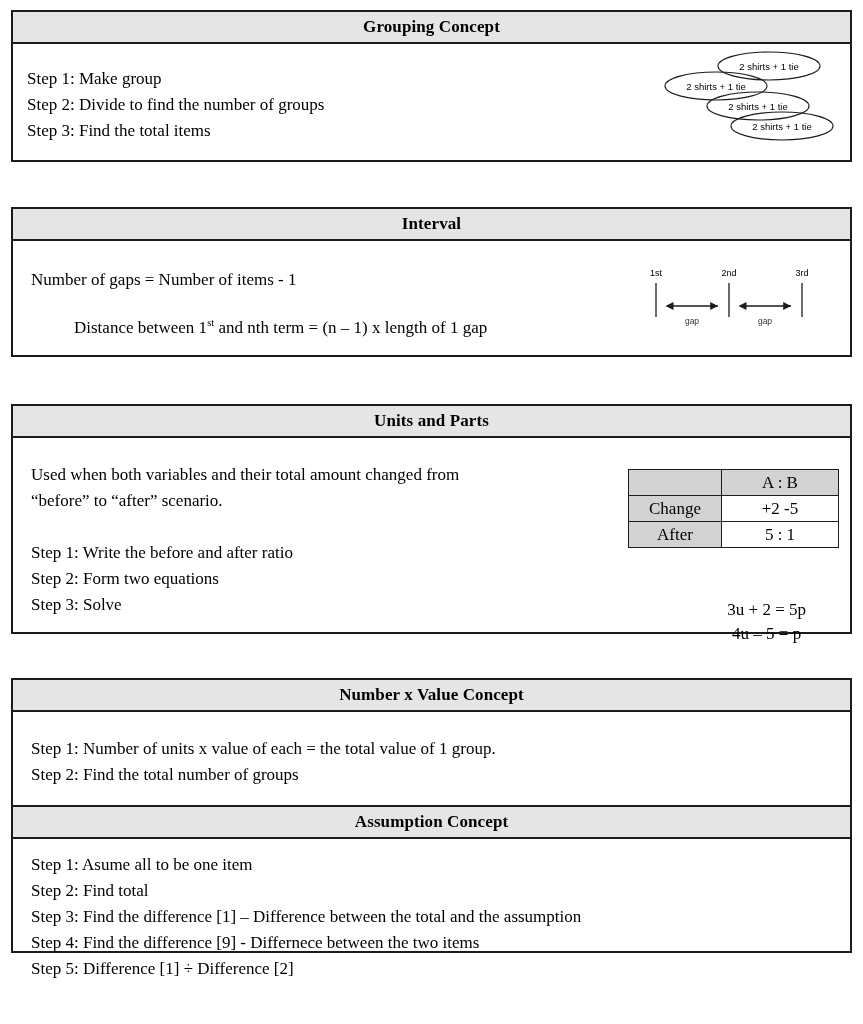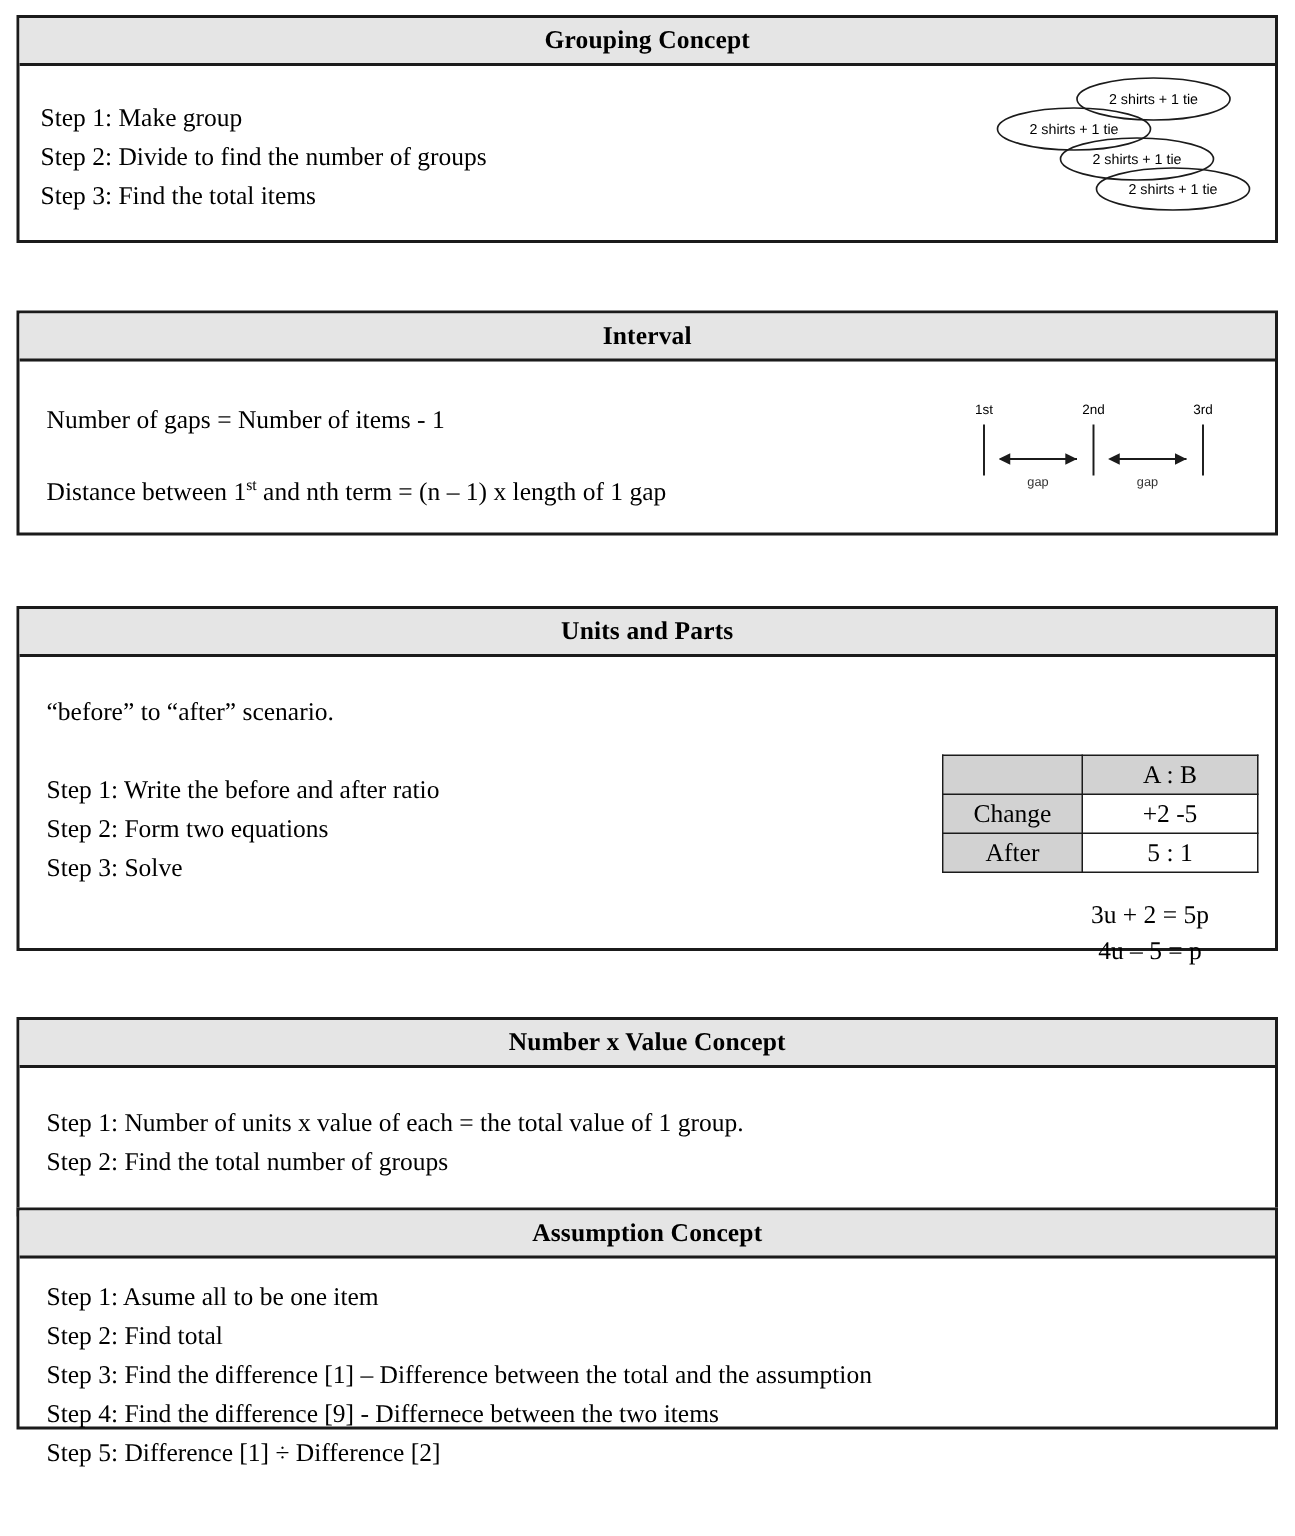--- a/index.html
+++ b/index.html
@@ -94,21 +94,20 @@
     top: 24px;
     width: 600px;
   }
   #box-units .left-col .para { margin: 0 0 26px 0; }
   .ratio-table {
     position: absolute;
     right: 11px;
     top: 31px;
     border-collapse: collapse;
     font-size: 17px;
-    margin-top: 34px;
   }
   .ratio-table td {
     border: 1px solid #1b1b1b;
     height: 25px;
     padding: 0 6px;
     text-align: center;
     white-space: nowrap;
     line-height: 25px;
   }
   .ratio-table td.lbl {
@@ -176,21 +175,21 @@
           </g>
         </svg>
       </div>
     </div>
   </div>
 
   <div class="box" id="box-interval">
     <div class="box-header">Interval</div>
     <div class="box-body">
       <div class="para">Number of gaps = Number of items - 1</div>
-      <div class="para" style="margin-top:22px;"><span>Distance between 1</span><sup>st</sup><span> and nth term = (n – 1) x length of 1 gap</span></div>
+      <div class="para" style="margin-top:22px;margin-left:43px;"><span>Distance between 1</span><sup>st</sup><span> and nth term = (n – 1) x length of 1 gap</span></div>
 
       <div class="interval-diagram">
         <svg width="178" height="70" viewBox="0 0 178 70" xmlns="http://www.w3.org/2000/svg">
           <defs>
             <marker id="ah-r" markerWidth="7" markerHeight="7" refX="6" refY="3" orient="auto">
               <path d="M0,0 L6,3 L0,6 z" fill="#1b1b1b"></path>
             </marker>
             <marker id="ah-l" markerWidth="7" markerHeight="7" refX="1" refY="3" orient="auto">
               <path d="M6,0 L0,3 L6,6 z" fill="#1b1b1b"></path>
             </marker>
@@ -217,20 +216,21 @@
       </div>
     </div>
   </div>
 
   <div class="box" id="box-units">
     <div class="box-header">Units and Parts</div>
     <div class="box-body">
 
       <div class="left-col">
         <div class="para">
+          <div>Used when both variables and their total amount changed from</div>
           <div>“before” to “after” scenario.</div>
         </div>
         <div class="steps">
           <div>Step 1: Write the before and after ratio</div>
           <div>Step 2: Form two equations</div>
           <div>Step 3: Solve</div>
         </div>
       </div>
 
       <table class="ratio-table">

